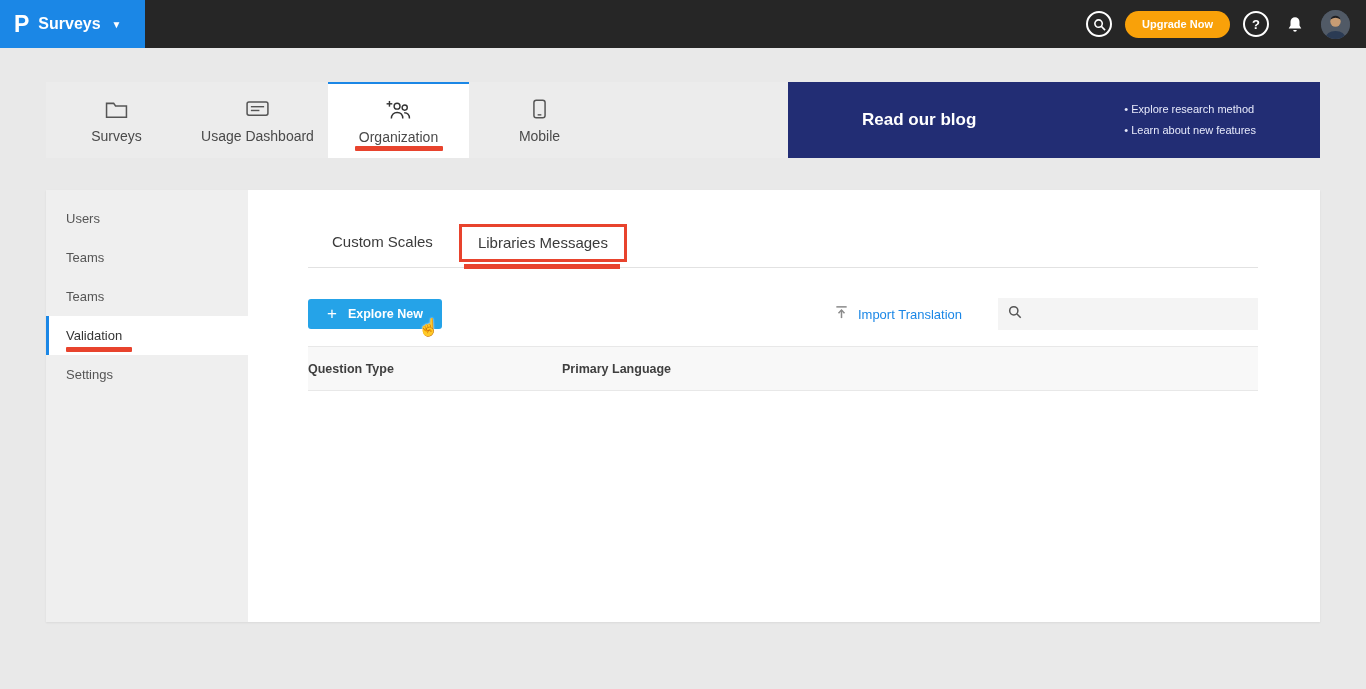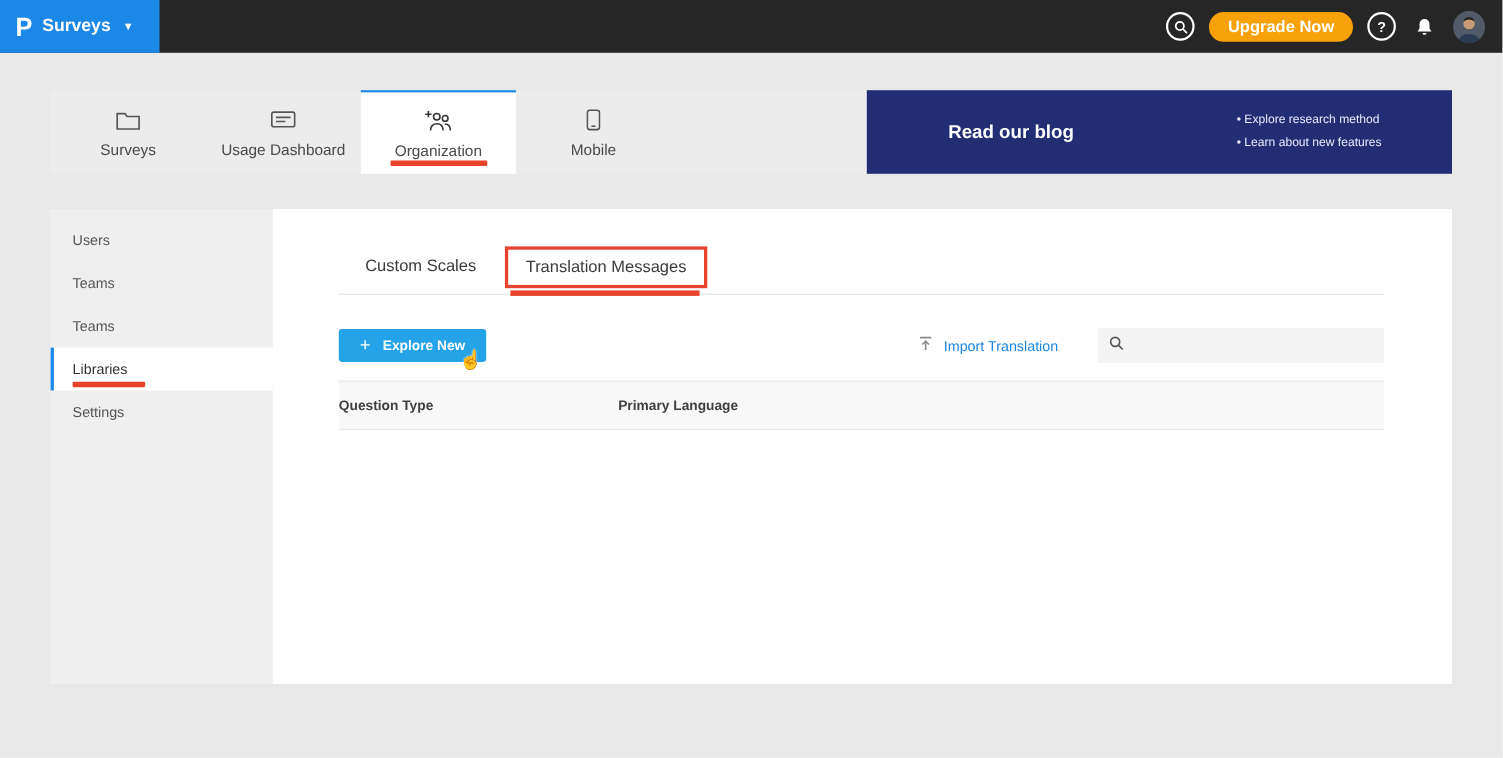--- a/index.html
+++ b/index.html
@@ -11,21 +11,21 @@
   }
 
   
   .topbar { height:48px; background:var(--topbar_bg,#262626); display:flex; align-items:center; justify-content:space-between; }
   .brand { width:145px; height:48px; background:var(--brand_blue,#1b87e6); display:flex; align-items:center; gap:9px; padding:0 14px; cursor:pointer; }
   .brand .logo { color:#fff; font-size:23px; font-weight:800; line-height:1; transform:scaleY(1.05); }
   .brand .product { color:#fff; font-size:16px; font-weight:700; }
   .brand .caret { color:#fff; font-size:10px; margin-left:2px; }
   .topbar-right { display:flex; align-items:center; gap:13px; padding-right:16px; }
   .circle-icon { width:26px; height:26px; border-radius:50%; border:2px solid #fff; display:flex; align-items:center; justify-content:center; color:#fff; font-size:13px; font-weight:700; cursor:pointer; }
-  .upgrade { background:var(--upgrade_orange,#f9a109); color:#fff; border:none; border-radius:14px; height:27px; padding:0 17px; font-weight:700; font-size:15px; font-family:inherit; cursor:pointer; }
+  .upgrade { background:var(--upgrade_orange,#f9a109); color:#fff; border:none; border-radius:14px; height:27px; padding:0 17px; font-weight:700; font-size:11px; font-family:inherit; cursor:pointer; }
   .bell { width:26px; height:26px; display:flex; align-items:center; justify-content:center; cursor:pointer; }
   .avatar { width:29px; height:29px; border-radius:50%; overflow:hidden; cursor:pointer; background:#39404a; }
 
   
   .strip { margin:34px 46px 0; height:76px; display:flex; justify-content:space-between; background:#ececec; }
   .strip-tabs { display:flex; }
   .ntab { width:141px; display:flex; flex-direction:column; align-items:center; justify-content:center; gap:9px; font-size:14px; color:#4a4a4a; cursor:pointer; position:relative; }
   .ntab.active { background:#fff; border-top:2px solid var(--brand_blue,#1b87e6); }
   .ntab .nicon { height:22px; display:flex; align-items:flex-end; }
   .ann-u { position:absolute; height:5px; background:var(--annotation_red,#e8432d); border-radius:1px; }
@@ -163,34 +163,34 @@
     <div class="side-item">
       <span>Users</span>
     </div>
     <div class="side-item">
       <span>Teams</span>
     </div>
     <div class="side-item">
       <span>Teams</span>
     </div>
     <div class="side-item active">
-      <span>Libraries</span>
+      <span>Validation</span>
       <span class="ann-u"></span>
     </div>
     <div class="side-item">
       <span>Settings</span>
     </div>
   </aside>
 
   <section class="content">
 
     <div class="content-tabs">
       <div class="ctab">Custom Scales</div>
       <div class="ctab annotated">
-        <span>Translation Messages</span>
+        <span>Libraries Messages</span>
       </div>
     </div>
 
     <div class="toolbar">
       <button class="create-btn">
         <span class="plus">+</span>
         <span>Explore New</span>
       </button>
       <span class="cursor-glyph">☝</span>
 

